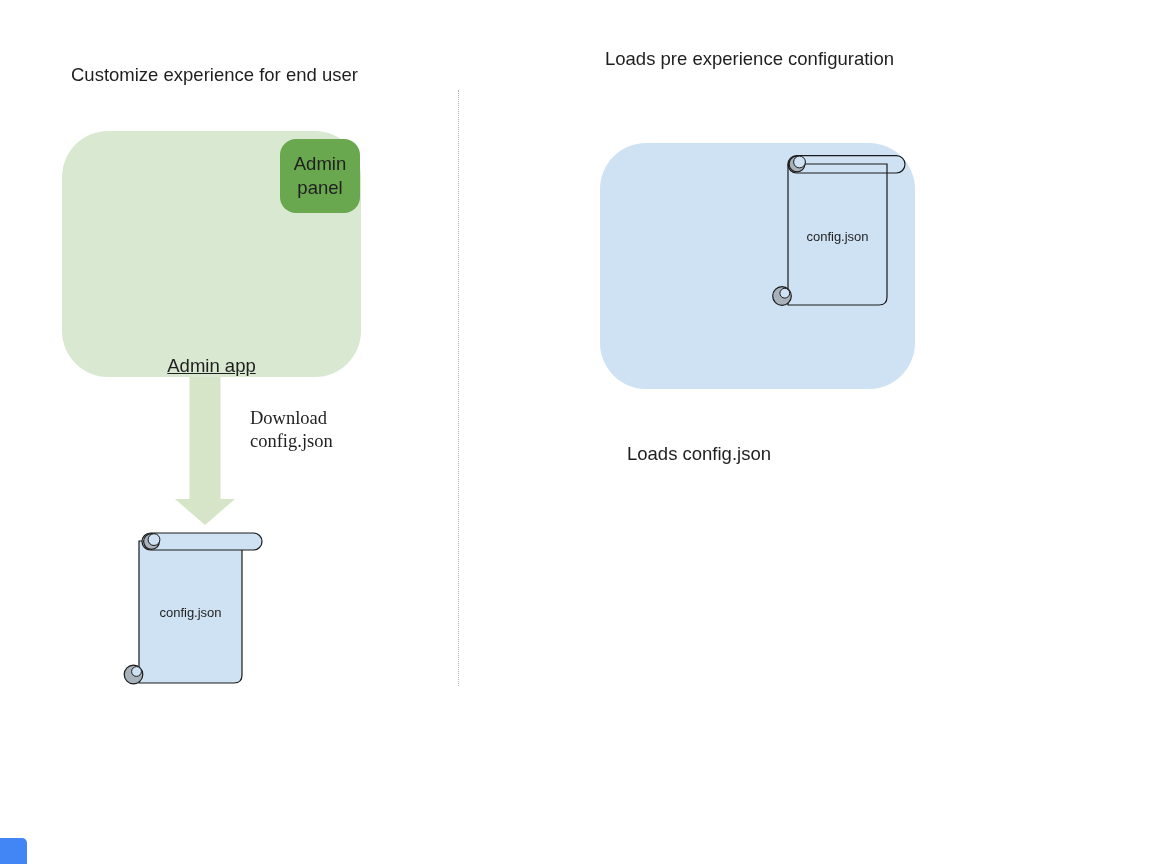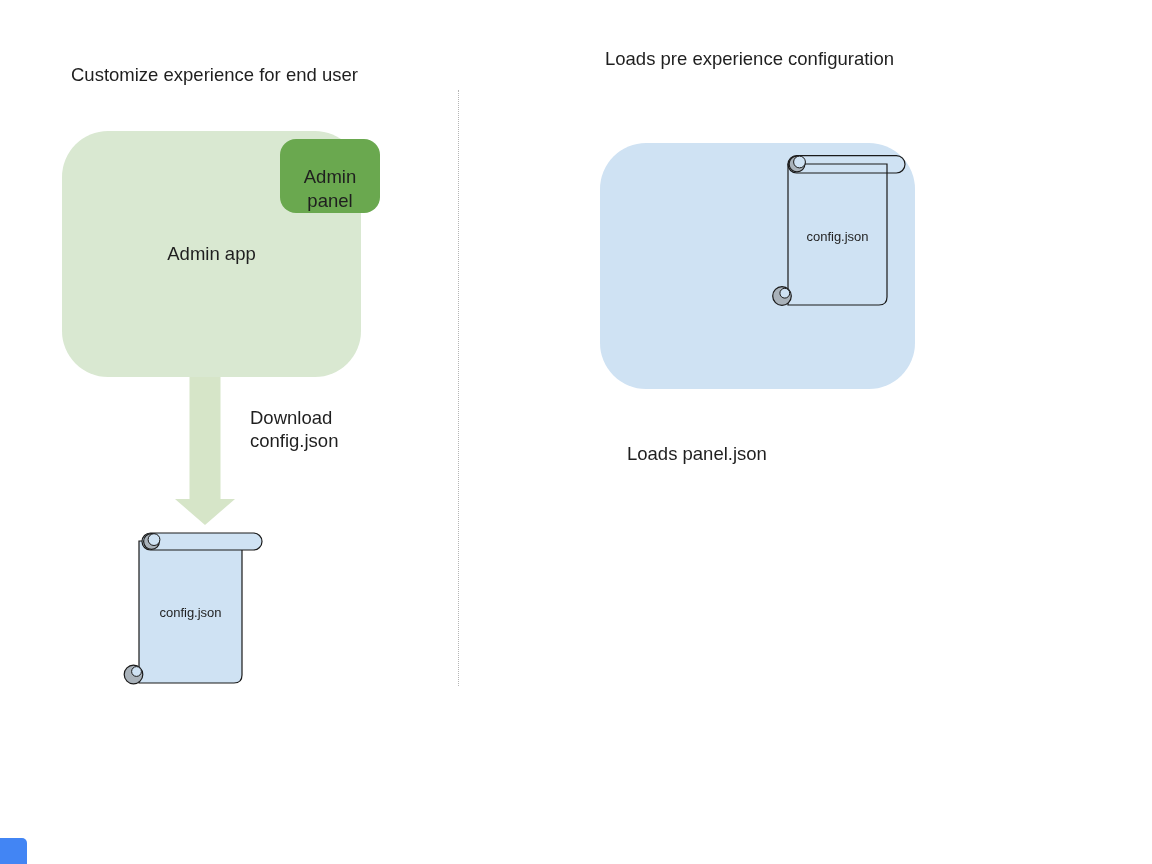--- a/index.html
+++ b/index.html
@@ -8,35 +8,35 @@
     position:relative;width:1152px;height:864px;background:#ffffff;overflow:hidden;
     font-family:"Liberation Sans","DejaVu Sans",sans-serif;color:var(--text,#1f1f1f);
   }
   .abs{position:absolute;}
   .section-title{font-size:18.5px;line-height:22px;white-space:nowrap;}
   .divider{
     left:458px;top:90px;height:596px;width:0;
     border-left:1px dotted var(--divider,#b5b5b5);
   }
   .app-box{
-    border-radius:46px;display:flex;align-items:center;justify-content:center;
+    border-radius:46px;display:flex;align-items:flex-end;justify-content:center;text-decoration:underline;
   }
   .admin-box{left:62px;top:131px;width:299px;height:246px;background:var(--admin-app-bg,#d9e8d1);}
   .demo-box{left:600px;top:143px;width:315px;height:246px;background:var(--demo-app-bg,#cfe2f3);}
   .app-label{font-size:18.5px;line-height:22px;}
   .panel{
-    left:280px;top:139px;width:100px;height:74px;border-radius:16px;
+    left:280px;top:139px;width:80px;height:74px;border-radius:16px;
     background:var(--admin-panel-bg,#6aa84f);
-    display:flex;align-items:flex-end;justify-content:center;text-align:center;
+    display:flex;align-items:center;justify-content:center;text-align:center;
     font-size:18.5px;line-height:24px;
   }
   .arrow-svg{left:175px;top:377px;width:60px;height:148px;}
   .arrow-fill{fill:var(--arrow-fill,#d6e5c8);}
   .multiline-label{font-size:18.5px;line-height:22.5px;}
-  .download-label{left:250px;top:407px;width:112px;}
+  .download-label{left:250px;top:407px;width:112px;font-family:Liberation Serif, serif;}
   .caption-label{left:627px;top:443px;white-space:nowrap;}
   .demo-label{left:600px;top:257px;width:200px;text-align:center;}
   .scroll-svg{overflow:visible;}
   .left-scroll{left:123px;top:532px;width:140px;height:153px;}
   .right-scroll{left:770px;top:155px;width:140px;height:152px;}
   .scroll-label{font-size:13px;line-height:20px;text-align:center;}
   .left-scroll-label{left:139px;top:603px;width:103px;}
   .right-scroll-label{left:788px;top:227px;width:99px;}
   
   .sfill{fill:var(--scroll-fill,#cfe2f3);stroke:var(--outline,#1a1a1a);stroke-width:1.2;}
@@ -85,17 +85,17 @@
   <svg class="abs scroll-svg right-scroll" viewBox="0 0 140 152">
     <path class="snone" d="M18 9 H117 V142 Q117 150 109 150 H18 Z"></path>
     <circle class="curl-outer" cx="12" cy="141" r="9.3"></circle>
     <circle class="curl-inner-blue" cx="14.8" cy="138.2" r="4.9"></circle>
     <rect class="snone" x="18" y="0.6" width="117" height="17.4" rx="8.7" ry="8.7"></rect>
     <circle class="curl-outer" cx="27" cy="9" r="7.9"></circle>
     <circle class="curl-inner-blue" cx="29.5" cy="7" r="5.9"></circle>
   </svg>
   <div class="abs scroll-label right-scroll-label">config.json</div>
 
-  <div class="abs multiline-label caption-label">Loads panel.json</div>
+  <div class="abs multiline-label caption-label">Loads config.json</div>
 
   <div class="abs corner-shape"></div>
 
 </div>
 
 </body></html>

